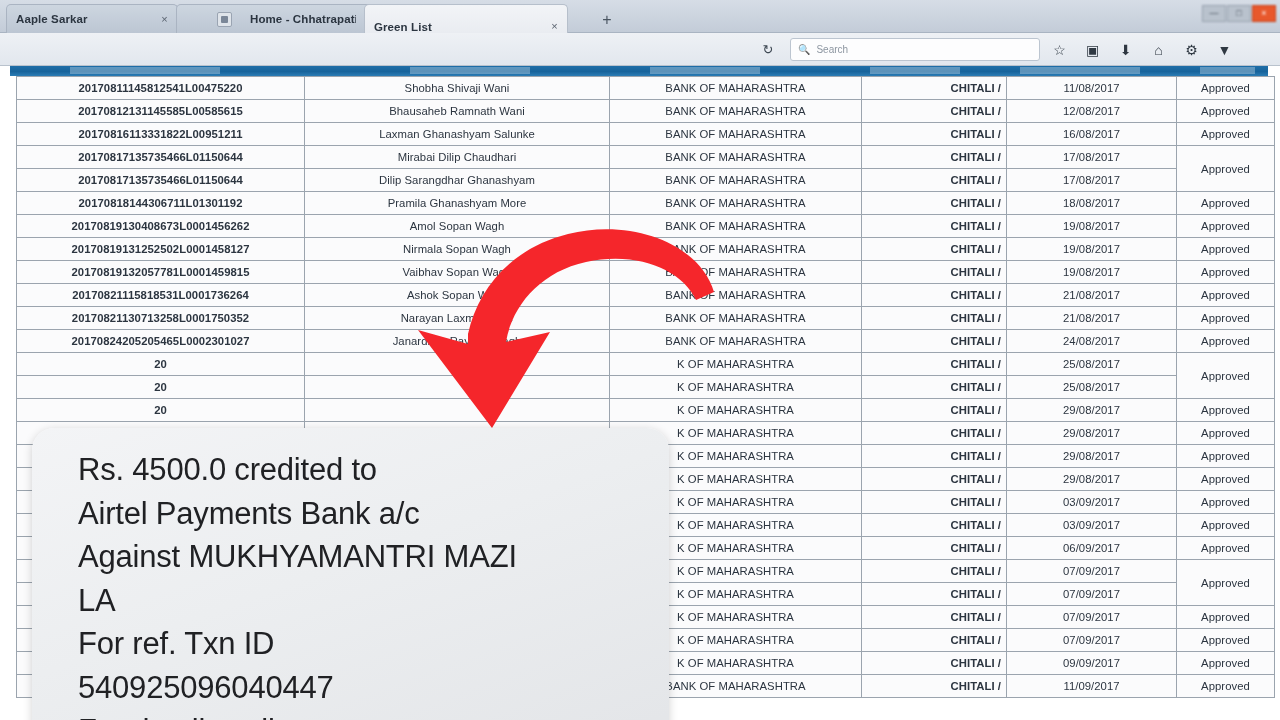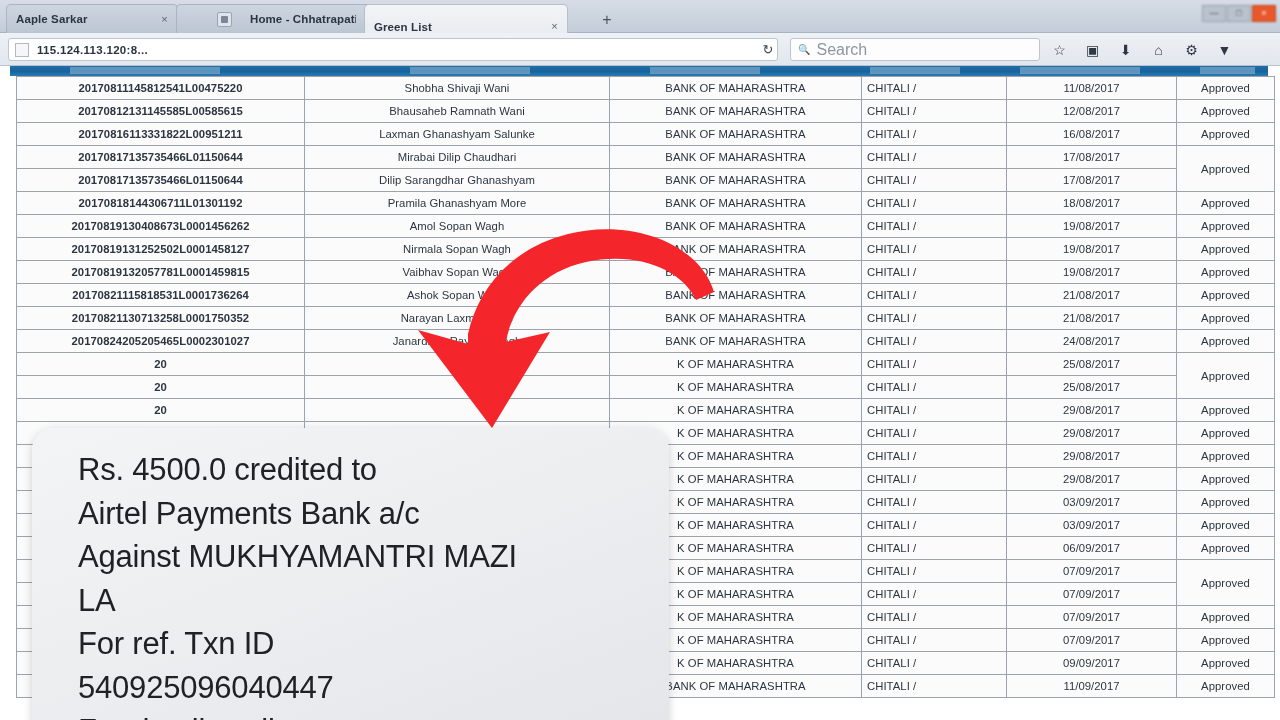--- a/index.html
+++ b/index.html
@@ -132,21 +132,21 @@
     position: absolute; left: 790px; top: 5px;
     width: 250px; height: 23px;
     background: #fdfdfe;
     border: 1px solid #bcc5d0;
     border-radius: 3px;
     display: flex; align-items: center;
     padding: 0 7px;
     filter: blur(0.4px);
   }
   #search-icon { font-size: 10px; color: #4c5661; margin-right: 6px; }
-  #search-placeholder { font-size: 16px; color: #8d96a1; }
+  #search-placeholder { font-size: 10px; color: #8d96a1; }
   #toolbar-icons {
     position: absolute; left: 1048px; top: 5px;
     width: 226px; height: 23px;
     display: flex; align-items: center; gap: 10px;
     filter: blur(0.35px);
   }
   .tb-icon {
     width: 23px; height: 22px;
     display: flex; align-items: center; justify-content: center;
     font-size: 14px; color: #2f3842;
@@ -184,21 +184,21 @@
     color: #2c3540;
     padding: 0 5px;
     white-space: nowrap;
     overflow: hidden;
     background: #fbfbfc;
     letter-spacing: .05px;
   }
   .c-id     { width: 288px; text-align: center; font-weight: 600; letter-spacing: -0.15px; }
   .c-name   { width: 305px; text-align: center; }
   .c-bank   { width: 252px; text-align: center; }
-  .c-branch { width: 145px; text-align: left; }
+  .c-branch { width: 145px; text-align: right; font-weight: bold; }
   .c-date   { width: 170px; text-align: center; }
   .c-status { width: 98px;  text-align: center; }
 
   
   #red-arrow {
     position: absolute; left: 400px; top: 148px;
     width: 360px; height: 232px;
     pointer-events: none;
     z-index: 40;
   }
@@ -249,24 +249,20 @@
 
     <div id="window-controls">
       <div class="win-btn">—</div>
       <div class="win-btn">□</div>
       <div class="win-btn close">×</div>
     </div>
   </div>
 
   <div id="nav-toolbar">
 
-    <div id="url-bar">
-      <span id="identity-box"></span>
-      <span id="url-text">115.124.113.120:8...</span>
-    </div>
 
     <div id="reload-button">↻</div>
 
     <div id="search-bar">
       <span id="search-icon">🔍</span>
       <span id="search-placeholder">Search</span>
     </div>
 
     <div id="toolbar-icons">
       <div class="tb-icon">☆</div>

